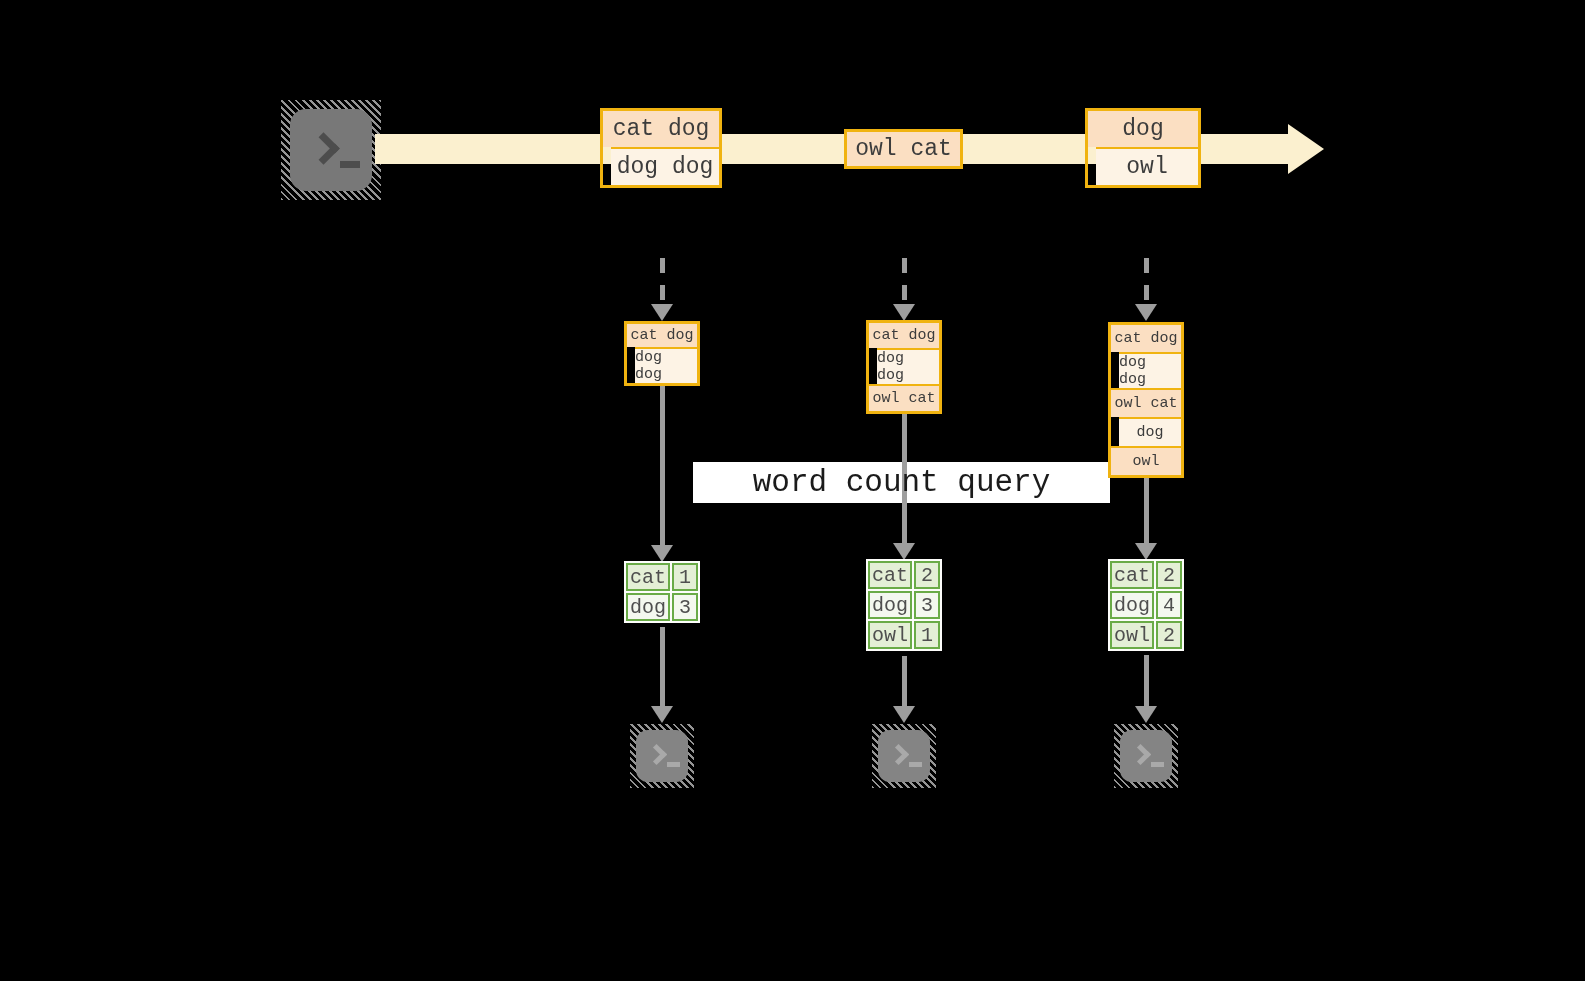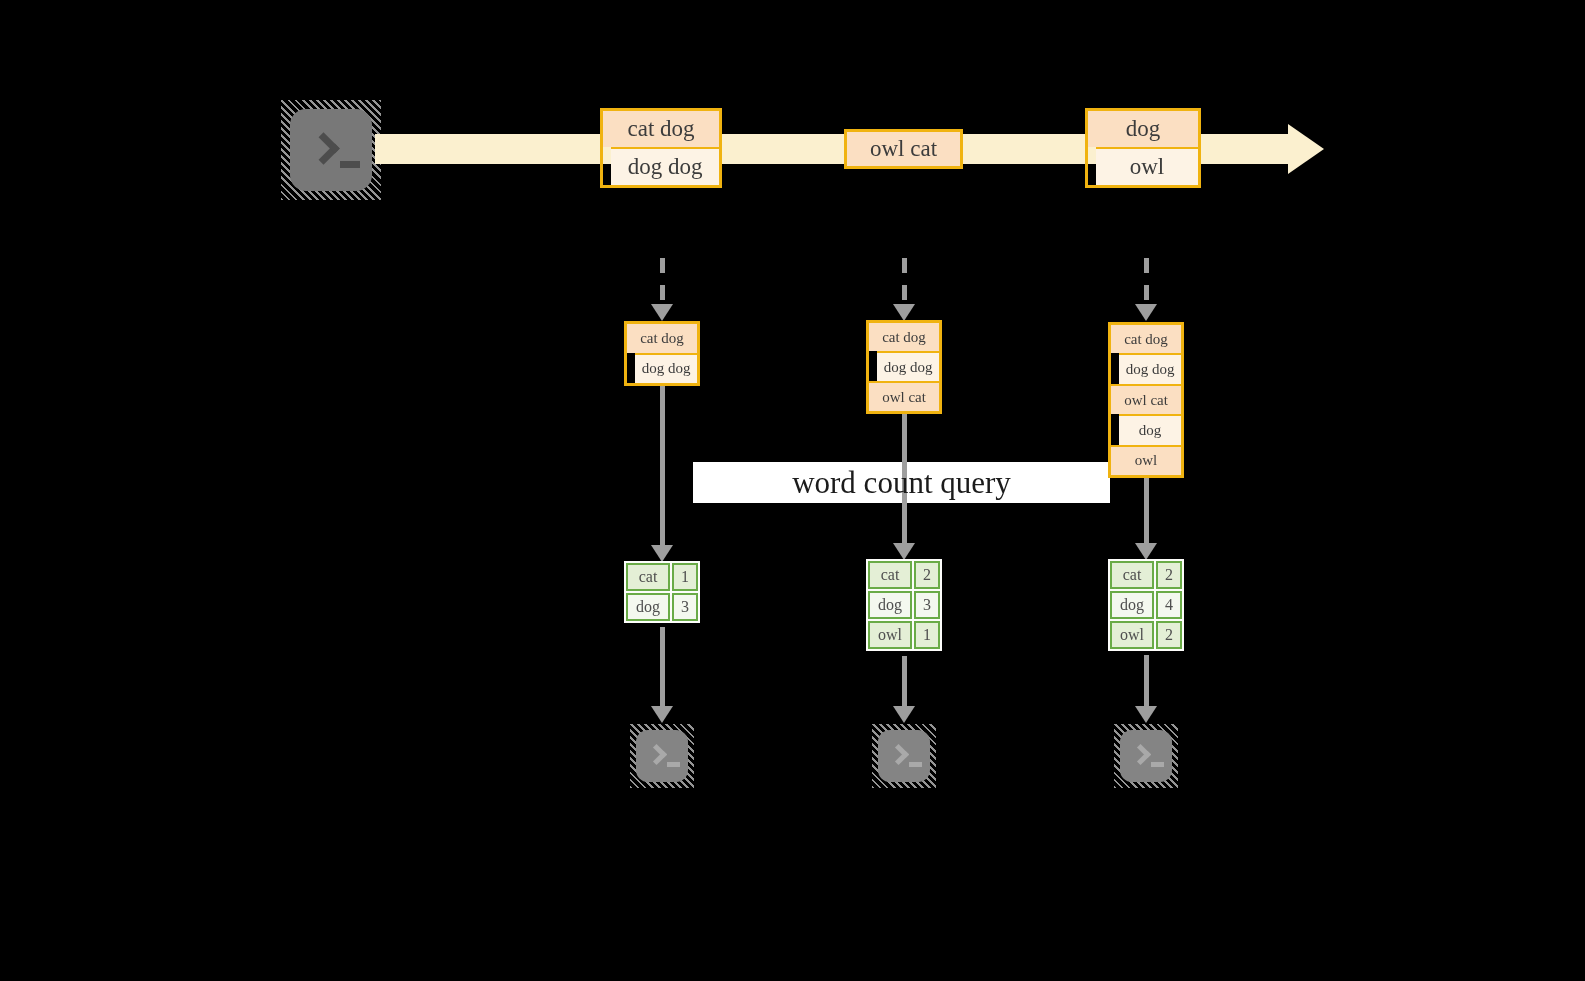--- a/index.html
+++ b/index.html
@@ -1,18 +1,18 @@
 <!DOCTYPE html>
 <html><head>
 <meta charset="utf-8">
 <style>
   html,body { margin:0; padding:0; background:#000; }
   .canvas {
     position:relative; width:1585px; height:981px; background:#000; overflow:hidden;
-    font-family:Liberation Serif, serif;
+    font-family:Liberation Mono, monospace;
   }
   
   .term {
     position:absolute;
     background:repeating-linear-gradient(45deg, rgba(175,175,175,.85) 0 2px, transparent 2px 5px);
   }
   .term .inner { position:absolute; border-radius:16px; }
   .term-lg { width:100px; height:100px; }
   .term-lg .inner { inset:9px; background:#787878; }
   .term-sm { width:64px; height:64px; }
@@ -46,21 +46,21 @@
     width:76px; display:flex; flex-direction:column; }
   .stack .cell { flex:1; display:flex; align-items:center; justify-content:center;
     font-size:15px; color:#3c3c3c; }
   .stack .cell + .cell { border-top:2px solid #f0b310; }
   
   .banner { position:absolute; left:693px; top:462px; width:417px; height:41px; background:#ffffff; z-index:2; }
   .banner-label { position:absolute; left:693px; top:460px; width:417px; height:45px; z-index:4;
     display:flex; align-items:center; justify-content:center; font-size:31px; color:#1b1b1b; }
   
   .ctab { position:absolute; z-index:5; border-collapse:separate; border-spacing:2px; background:#fdfdfb; }
-  .ctab td { border:2px solid #6aab47; text-align:center; font-size:16px; color:#4f4f4f;
+  .ctab td { border:2px solid #6aab47; text-align:center; font-size:20px; color:#4f4f4f;
     height:24px; padding:0; }
   .ctab td.wcol { width:40px; }
   .ctab td.ncol { width:22px; }
   .ctab tr.row-a td { background:#e4efd6; }
   .ctab tr.row-b td { background:#f4f8ef; }
 </style>
 </head>
 <body>
 
 <div class="canvas">

